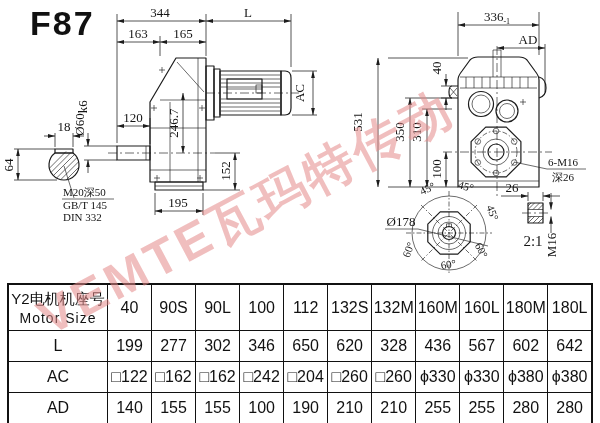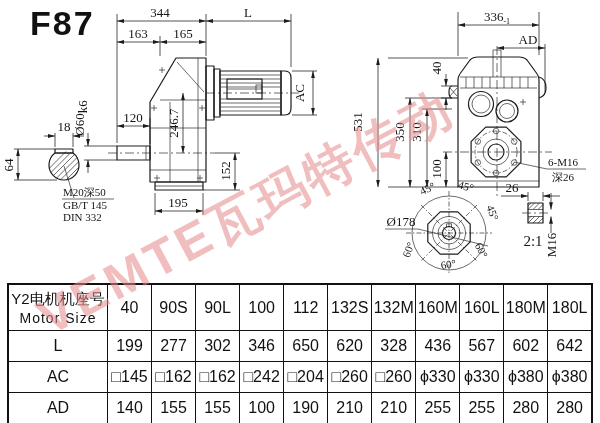--- a/index.html
+++ b/index.html
@@ -334,21 +334,21 @@
       <td>650</td>
       <td>620</td>
       <td>328</td>
       <td>436</td>
       <td>567</td>
       <td>602</td>
       <td>642</td>
     </tr>
     <tr>
       <td class="lab">AC</td>
-      <td>□145</td>
+      <td>□122</td>
       <td>□162</td>
       <td>□162</td>
       <td>□242</td>
       <td>□204</td>
       <td>□260</td>
       <td>□260</td>
       <td>ϕ330</td>
       <td>ϕ330</td>
       <td>ϕ380</td>
       <td>ϕ380</td>

